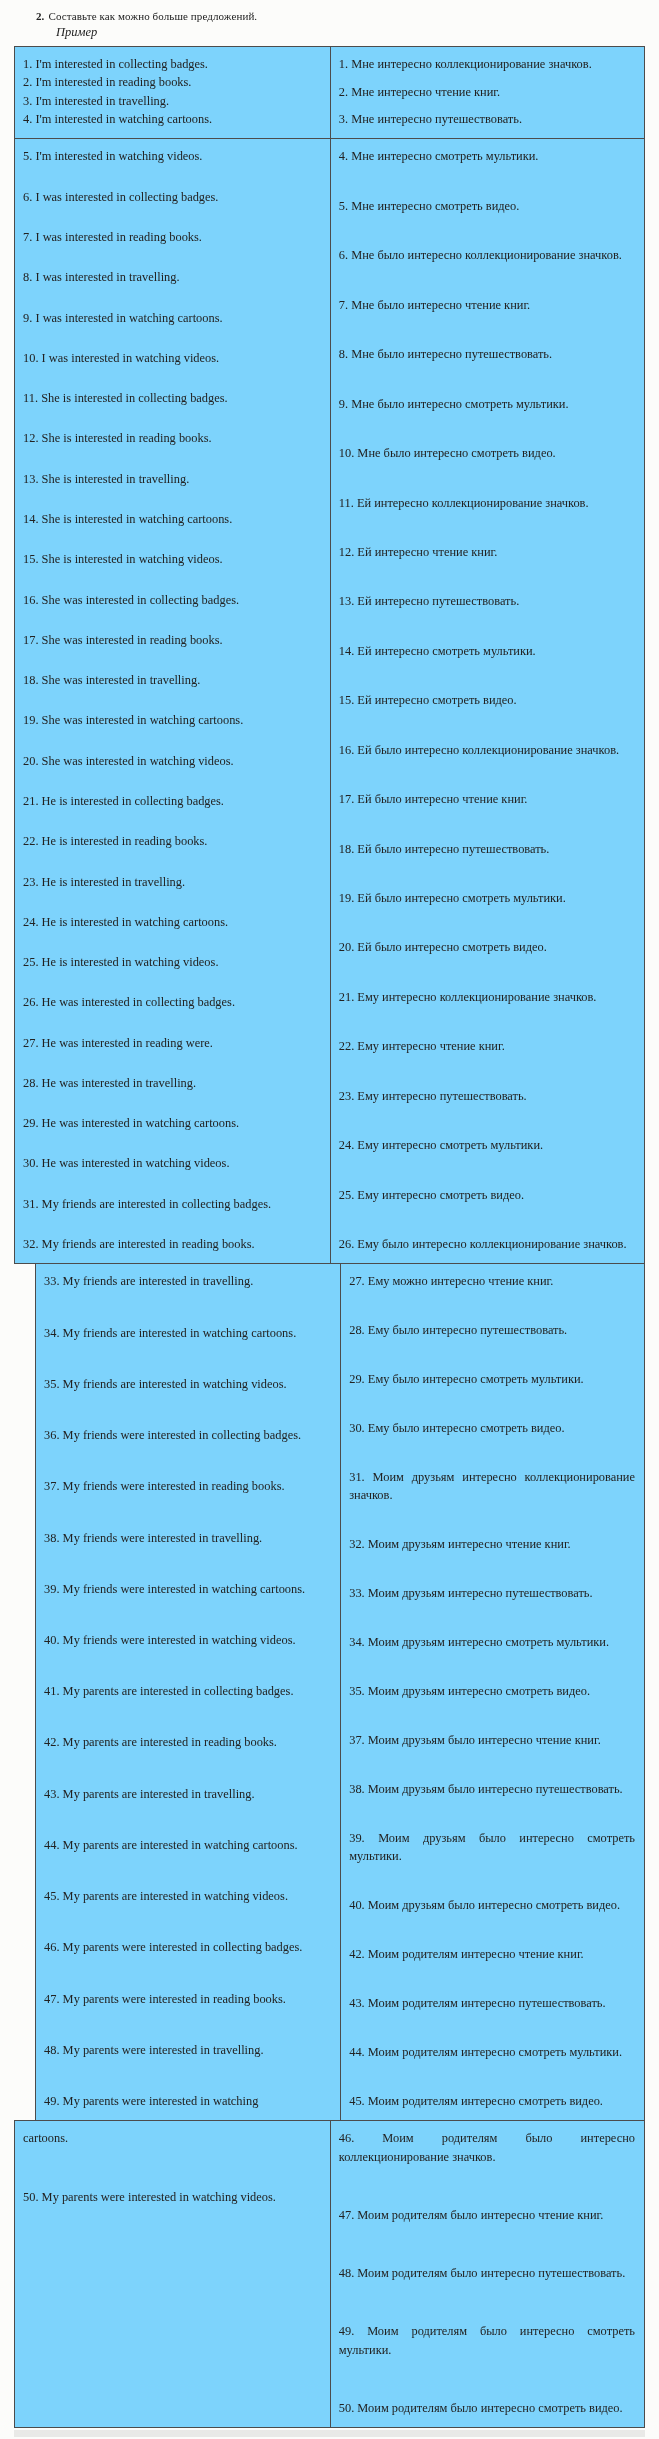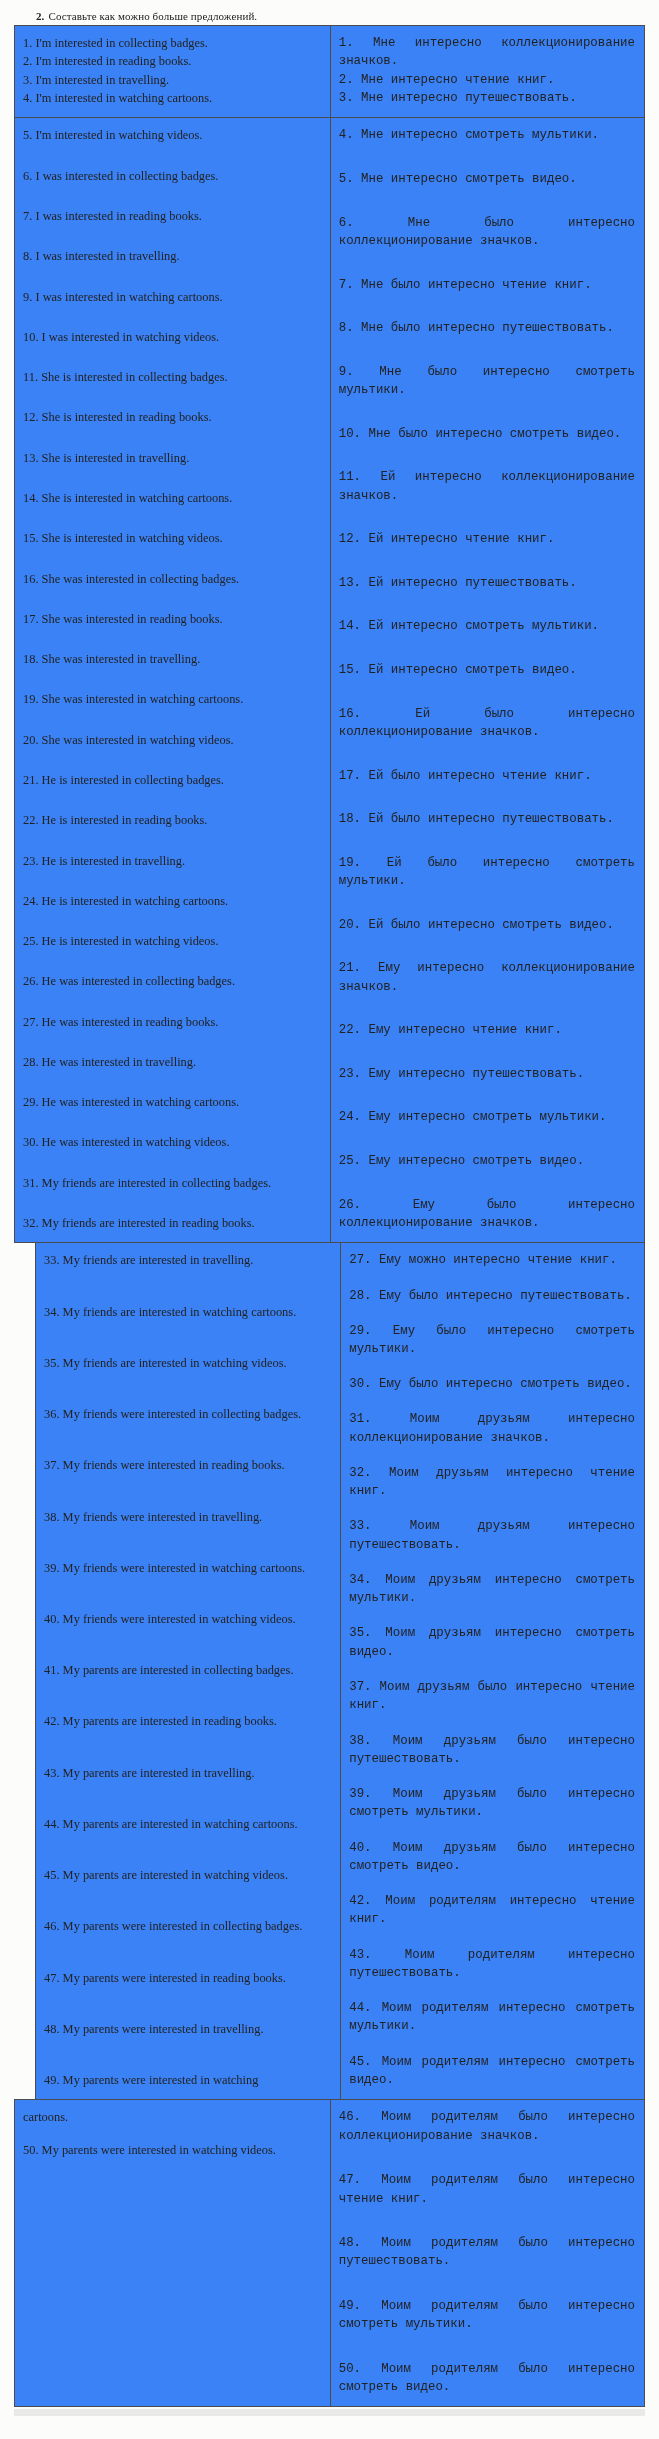--- a/index.html
+++ b/index.html
@@ -31,21 +31,21 @@
     font-size: 12.5px;
     margin: 1px 0 6px 42px;
   }
   .exercise-table {
     width: 631px;
   }
   .block {
     display: flex;
     border: 1.6px solid #4c4c4c;
     box-sizing: border-box;
-    background: #3b82f6;
+    background: #7dd3fc;
   }
   .block + .block {
     margin-top: -1px;
   }
   
   .block:nth-child(1) { min-height: 92px; }
   .block:nth-child(2) { min-height: 1126px; }
   .block:nth-child(3) { min-height: 858px; margin-left: 21px; }
   .block:nth-child(4) { min-height: 308px; }
   .cell {
@@ -54,26 +54,25 @@
     display: flex;
     flex-direction: column;
     justify-content: space-between;
   }
   .cell-en {
     width: 50.2%;
     border-right: 1.6px solid #4c4c4c;
   }
   .cell-ru {
     width: 49.8%;
-    font-family: Liberation Mono, monospace;
   }
   
   .block:nth-child(4) .cell-en {
     justify-content: flex-start;
-    gap: 14px;
+    gap: 40px;
   }
   .item {
     font-size: 12.4px;
     line-height: 1.48;
     text-align: justify;
   }
   .item .num {
     white-space: nowrap;
   }
   .scan-edge {
@@ -82,20 +81,21 @@
     margin-top: 2px;
   }
 </style>
 </head>
 <body>
 
 <div class="page">
   <div class="task-line">
     <span class="task-num">2.</span><span>Составьте как можно больше предложений.</span>
   </div>
+  <div class="example">Пример</div>
 
   <div class="exercise-table">
       <div class="block">
         <div class="cell cell-en">
           <div class="item"><span class="num">1.</span> <span class="txt">I'm interested in collecting badges.</span></div>
           <div class="item"><span class="num">2.</span> <span class="txt">I'm interested in reading books.</span></div>
           <div class="item"><span class="num">3.</span> <span class="txt">I'm interested in travelling.</span></div>
           <div class="item"><span class="num">4.</span> <span class="txt">I'm interested in watching cartoons.</span></div>
         </div>
         <div class="cell cell-ru">
@@ -121,21 +121,21 @@
           <div class="item"><span class="num">17.</span> <span class="txt">She was interested in reading books.</span></div>
           <div class="item"><span class="num">18.</span> <span class="txt">She was interested in travelling.</span></div>
           <div class="item"><span class="num">19.</span> <span class="txt">She was interested in watching cartoons.</span></div>
           <div class="item"><span class="num">20.</span> <span class="txt">She was interested in watching videos.</span></div>
           <div class="item"><span class="num">21.</span> <span class="txt">He is interested in collecting badges.</span></div>
           <div class="item"><span class="num">22.</span> <span class="txt">He is interested in reading books.</span></div>
           <div class="item"><span class="num">23.</span> <span class="txt">He is interested in travelling.</span></div>
           <div class="item"><span class="num">24.</span> <span class="txt">He is interested in watching cartoons.</span></div>
           <div class="item"><span class="num">25.</span> <span class="txt">He is interested in watching videos.</span></div>
           <div class="item"><span class="num">26.</span> <span class="txt">He was interested in collecting badges.</span></div>
-          <div class="item"><span class="num">27.</span> <span class="txt">He was interested in reading books.</span></div>
+          <div class="item"><span class="num">27.</span> <span class="txt">He was interested in reading were.</span></div>
           <div class="item"><span class="num">28.</span> <span class="txt">He was interested in travelling.</span></div>
           <div class="item"><span class="num">29.</span> <span class="txt">He was interested in watching cartoons.</span></div>
           <div class="item"><span class="num">30.</span> <span class="txt">He was interested in watching videos.</span></div>
           <div class="item"><span class="num">31.</span> <span class="txt">My friends are interested in collecting badges.</span></div>
           <div class="item"><span class="num">32.</span> <span class="txt">My friends are interested in reading books.</span></div>
         </div>
         <div class="cell cell-ru">
           <div class="item"><span class="num">4.</span> <span class="txt">Мне интересно смотреть мультики.</span></div>
           <div class="item"><span class="num">5.</span> <span class="txt">Мне интересно смотреть видео.</span></div>
           <div class="item"><span class="num">6.</span> <span class="txt">Мне было интересно коллекционирование значков.</span></div>

